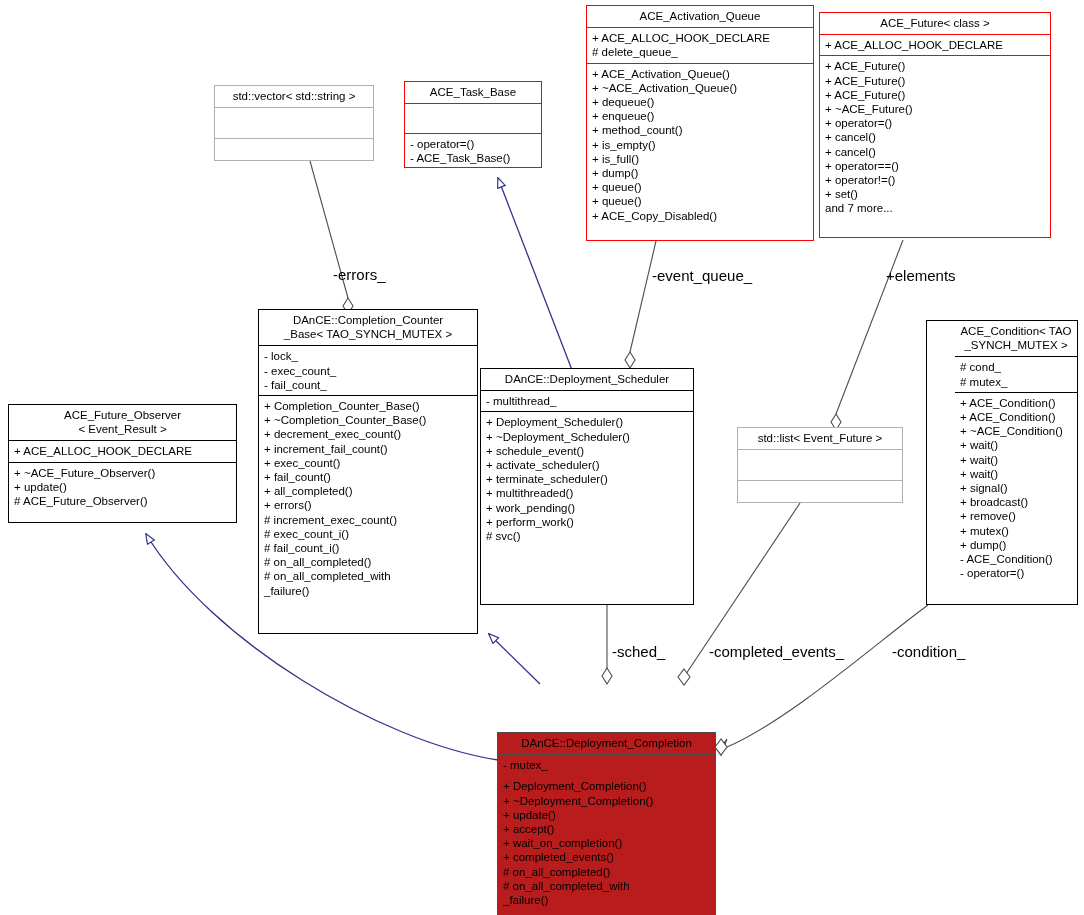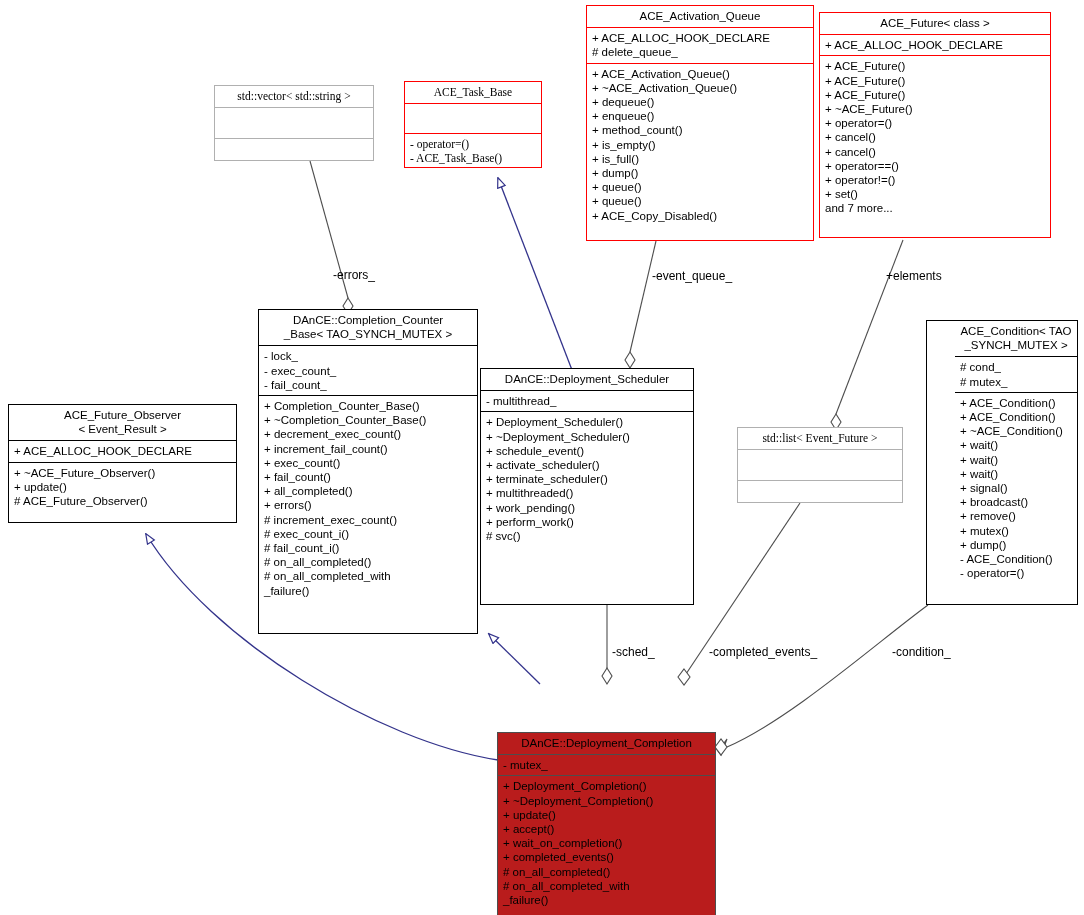--- a/index.html
+++ b/index.html
@@ -36,37 +36,37 @@
   .node.lightgrey{ border-color:#b0b0b0; }
 
   .nhead{
     text-align:center;
     padding:3px 4px 4px 4px;
     border-bottom:1px solid #000;
     white-space:pre-line;
   }
   .node.red > .nhead{ border-bottom-color:#ff0000; }
   .node.grey > .nhead{ border-bottom-color:#4d4d4d; }
-  .node.lightgrey > .nhead{ border-bottom-color:#b0b0b0;font-family:Liberation Serif, serif; }
+  .node.lightgrey > .nhead{ border-bottom-color:#b0b0b0; }
 
   .nattrs{
     padding:3px 4px 3px 5px;
     border-bottom:1px solid #000;
     min-height:12px;
   }
   .node.red > .nattrs{ border-bottom-color:#ff0000; }
   .node.grey > .nattrs{ border-bottom-color:#4d4d4d; }
   .node.lightgrey > .nattrs{ border-bottom-color:#b0b0b0; }
 
   .nops{ padding:3px 4px 3px 5px; }
   .row{ white-space:pre; }
 
   .edge-label{
     position:absolute;
-    font-size:12px;
+    font-size:15px;
     line-height:12px;
     color:#000;
     white-space:nowrap;
   }
 </style>
 </head>
 <body>
 
 <div id="canvas">
 
@@ -127,21 +127,21 @@
   <div class="edge-label" style="left:612px; top:646px;">-sched_</div>
   <div class="edge-label" style="left:709px; top:646px;text-align:right;">-completed_events_</div>
   <div class="edge-label" style="left:892px; top:646px;">-condition_</div>
 
   <div class="node lightgrey" style="left:214px; top:85px; width:160px; height:76px;">
     <div class="nhead">std::vector&lt; std::string &gt;</div>
     <div class="nattrs" style="height:24px;"></div>
     <div class="nops" style="height:25px;"></div>
   </div>
 
-  <div class="node red" style="left:404px; top:81px; width:138px; height:87px;font-family:Liberation Serif, serif;">
+  <div class="node red" style="left:404px; top:81px; width:138px; height:87px;">
     <div class="nhead">ACE_Task_Base</div>
     <div class="nattrs" style="height:23px;"></div>
     <div class="nops">
         <div class="row">- operator=()</div>
         <div class="row">- ACE_Task_Base()</div>
       </div>
   </div>
 
   <div class="node red" style="left:566px; top:5px; width:228px; height:236px;margin-left:20px;">
     <div class="nhead">ACE_Activation_Queue</div>

